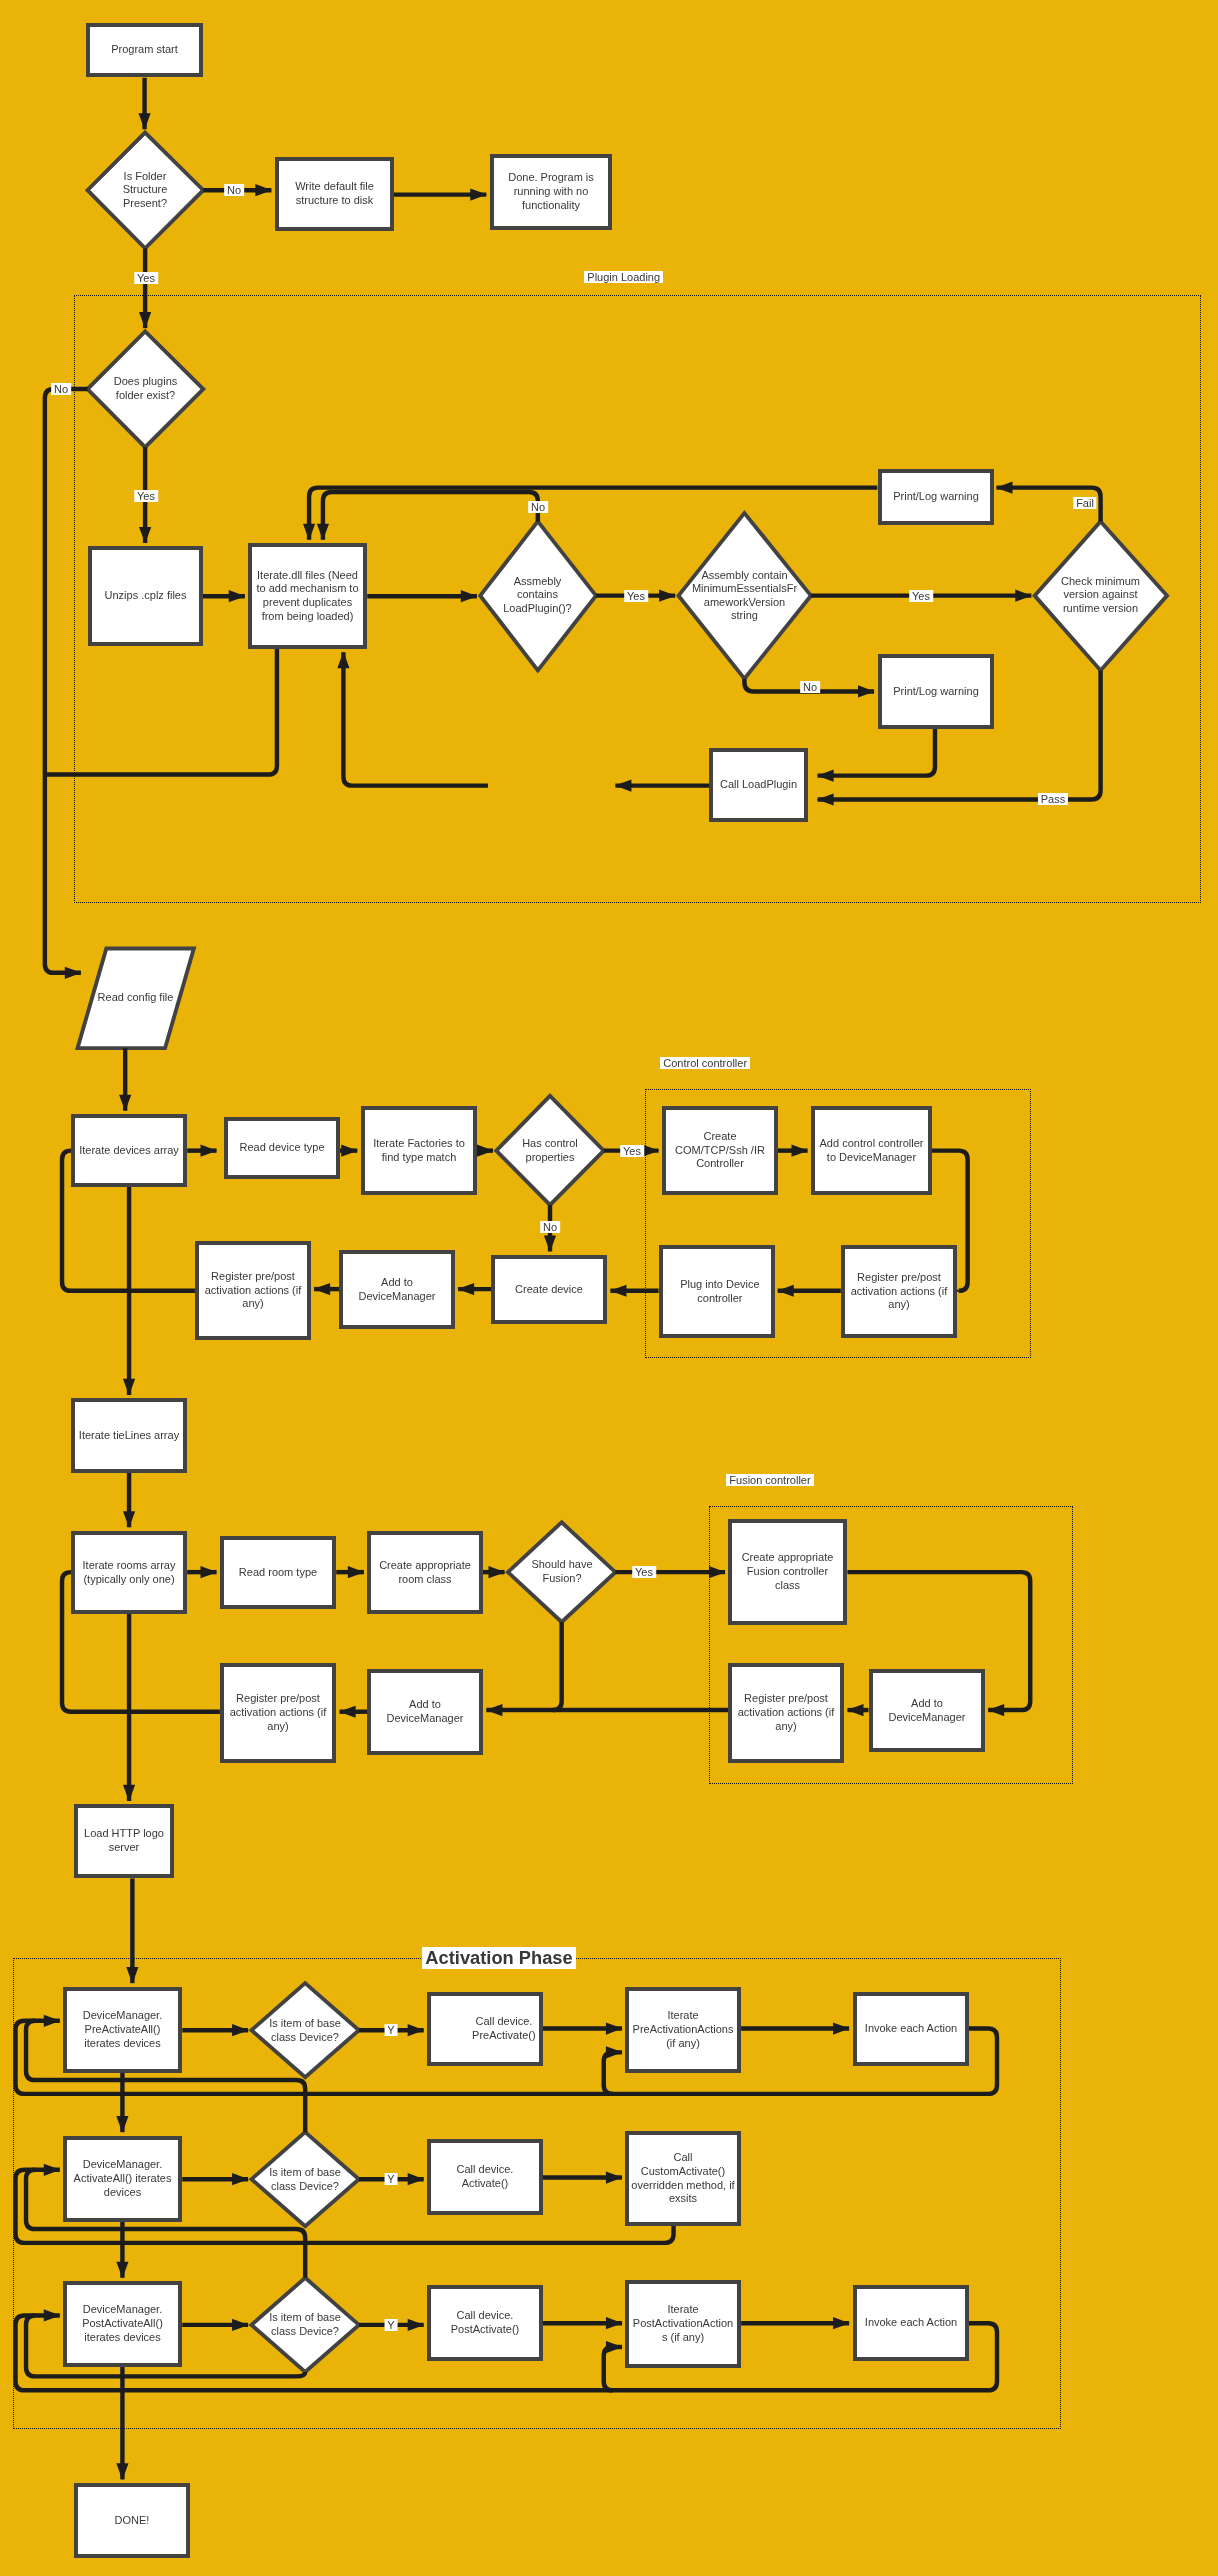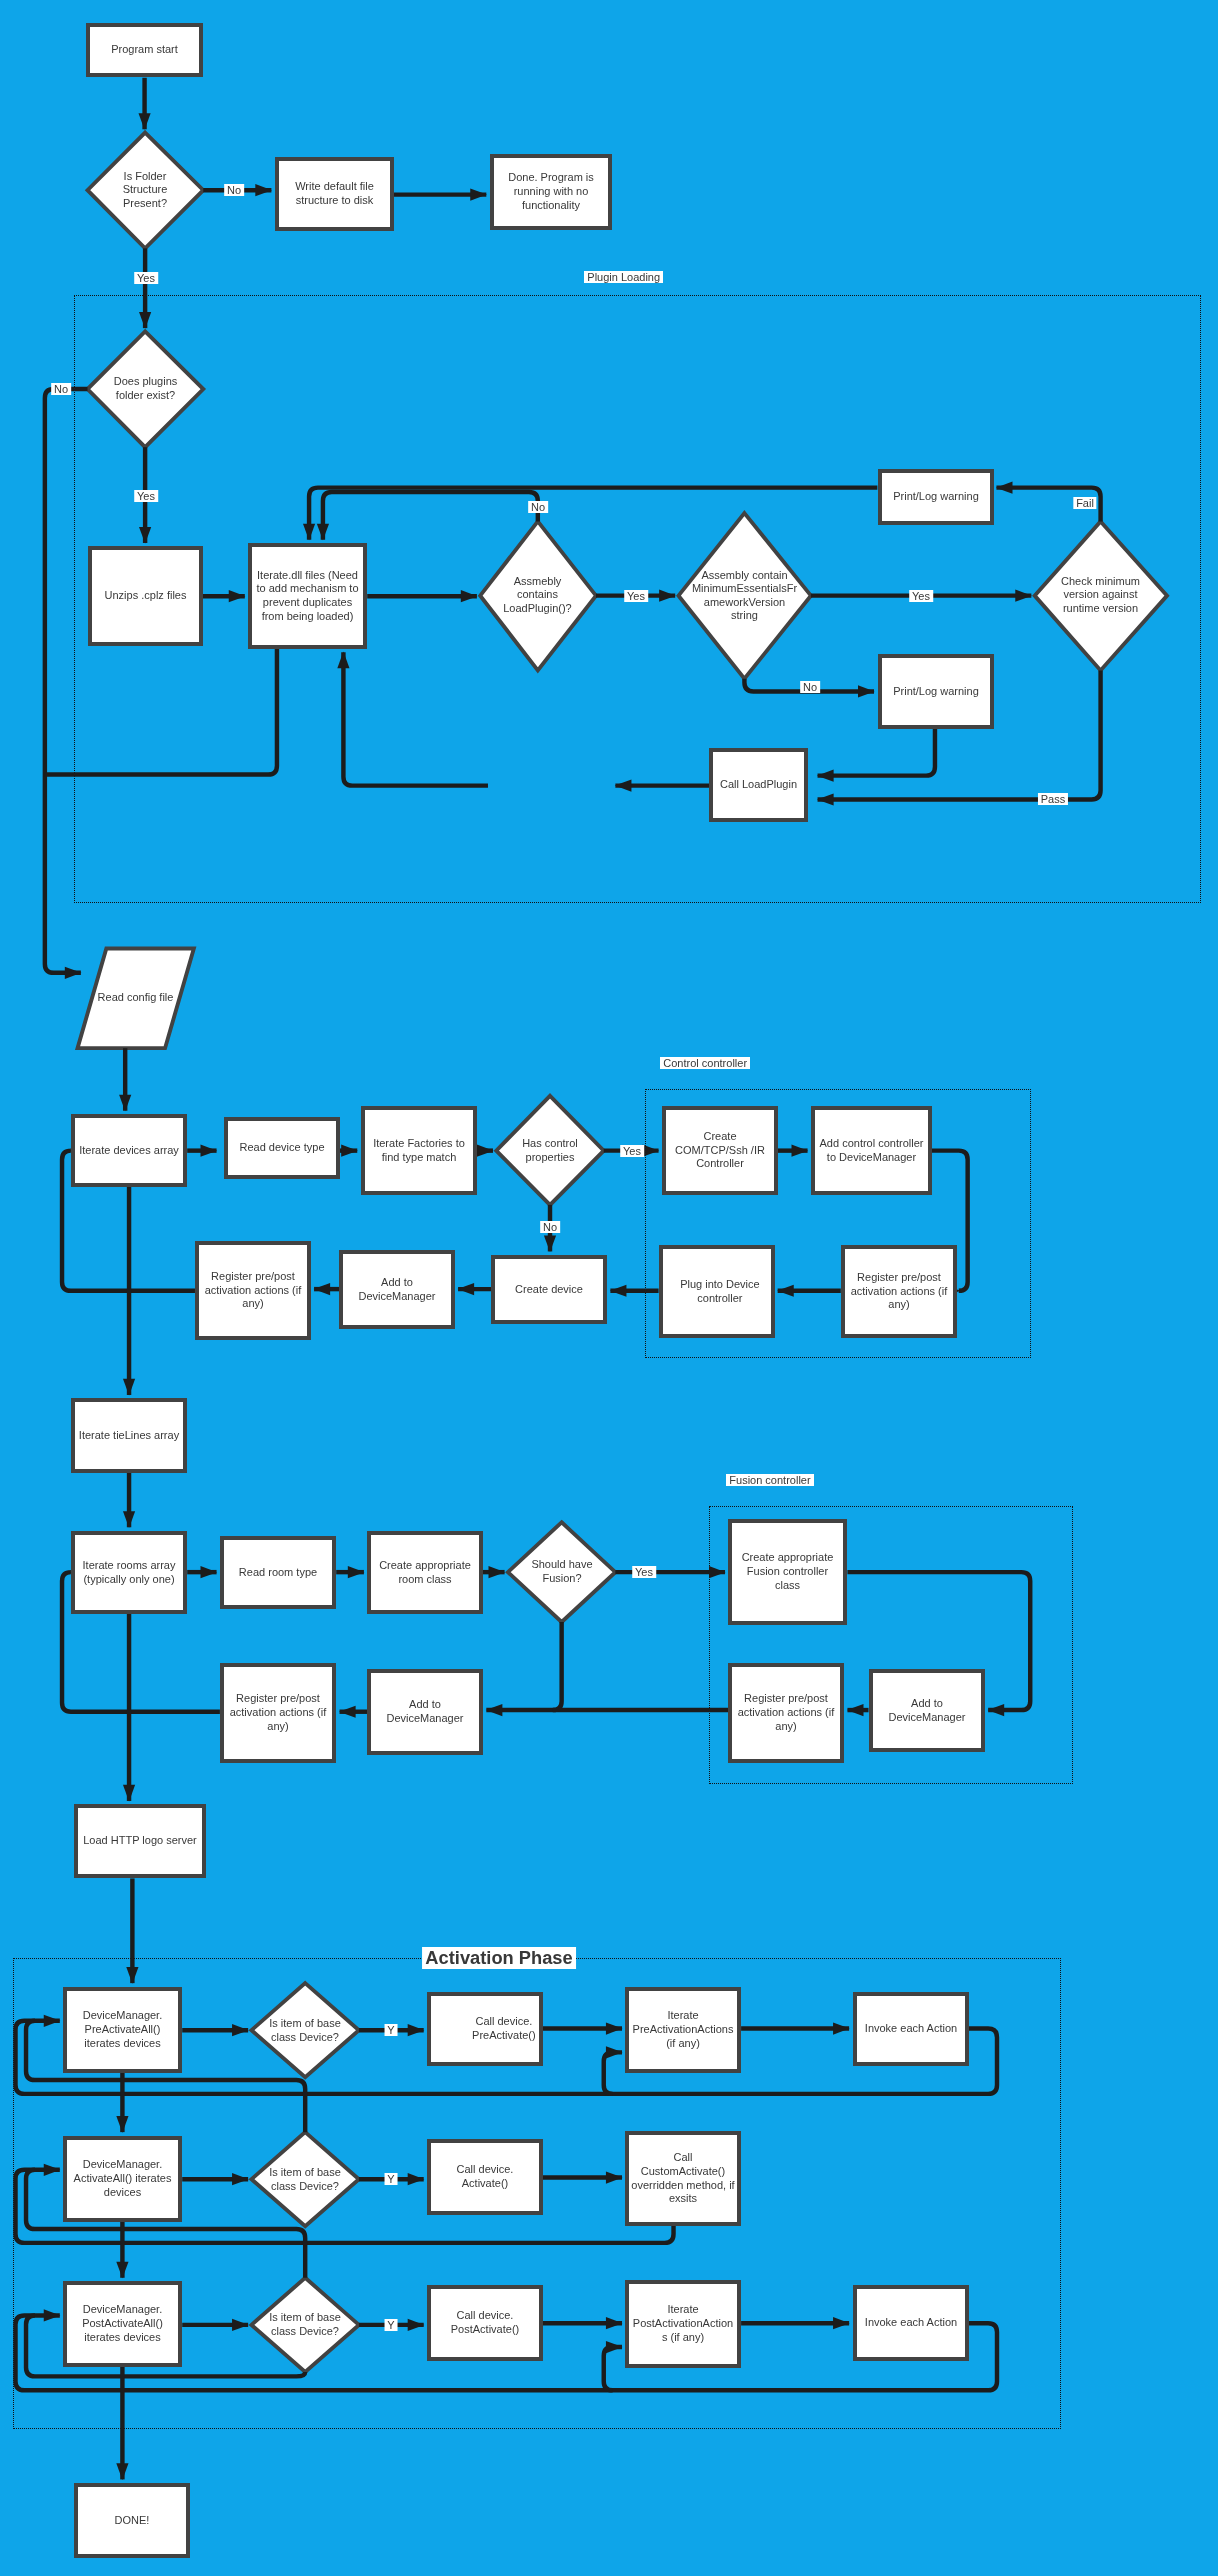--- a/index.html
+++ b/index.html
@@ -1,16 +1,16 @@
 <!DOCTYPE html>
 <html style="font-size:8.9px"><head>
 <meta charset="utf-8">
 <style>
   html,body{margin:0;padding:0;background:#ffffff;}
-  #canvas{position:relative;width:1218px;height:2576px;background:#0ea5e9;
+  #canvas{position:relative;width:1218px;height:2576px;background:#eab308;
           font-family:"Liberation Sans","DejaVu Sans",sans-serif;color:#383838;}
   svg.wires{position:absolute;left:0;top:0;z-index:1;}
   .conn{fill:none;stroke:#1c1c1c;stroke-width:8;}
   .node{position:absolute;z-index:2;background:#fff;border:4.4px solid #424242;
         box-sizing:border-box;display:flex;align-items:center;justify-content:center;
         text-align:center;font-size:11px;line-height:1.25;padding:1.1px 2.2px;
         overflow-wrap:break-word;word-break:break-word;}
   .dtext{position:absolute;z-index:3;display:flex;align-items:center;justify-content:center;
          text-align:center;font-size:11px;line-height:1.2;overflow-wrap:break-word;word-break:break-word;}
   .elabel{position:absolute;z-index:4;transform:translate(-50%,-50%);background:#fff;
@@ -145,21 +145,21 @@
   <div class="node" style="left:195px;top:1241px;width:116px;height:99px;">Register pre/post activation actions (if any)</div>
   <div class="node" style="left:71px;top:1398px;width:116px;height:75px;">Iterate tieLines array</div>
   <div class="node" style="left:71px;top:1531px;width:116px;height:83px;">Iterate rooms array (typically only one)</div>
   <div class="node" style="left:220px;top:1536px;width:116px;height:73px;">Read room type</div>
   <div class="node" style="left:367px;top:1531px;width:116px;height:83px;">Create appropriate room class</div>
   <div class="node" style="left:728px;top:1519px;width:119px;height:106px;">Create appropriate Fusion controller class</div>
   <div class="node" style="left:869px;top:1669px;width:116px;height:83px;">Add to DeviceManager</div>
   <div class="node" style="left:728px;top:1663px;width:116px;height:100px;">Register pre/post activation actions (if any)</div>
   <div class="node" style="left:367px;top:1669px;width:116px;height:86px;">Add to DeviceManager</div>
   <div class="node" style="left:220px;top:1663px;width:116px;height:100px;">Register pre/post activation actions (if any)</div>
-  <div class="node" style="left:74px;top:1804px;width:132px;height:74px;">Load HTTP logo server</div>
+  <div class="node" style="left:74px;top:1804px;width:100px;height:74px;">Load HTTP logo server</div>
   <div class="node" style="left:63px;top:1987px;width:119px;height:86px;">DeviceManager. PreActivateAll() iterates devices</div>
   <div class="node" style="left:427px;top:1992px;width:116px;height:74px;padding-left:40px;">Call device. PreActivate()</div>
   <div class="node" style="left:625px;top:1987px;width:116px;height:86px;">Iterate PreActivationActions (if any)</div>
   <div class="node" style="left:853px;top:1992px;width:116px;height:74px;">Invoke each Action</div>
   <div class="node" style="left:63px;top:2136px;width:119px;height:86px;">DeviceManager. ActivateAll() iterates devices</div>
   <div class="node" style="left:427px;top:2139px;width:116px;height:76px;">Call device. Activate()</div>
   <div class="node" style="left:625px;top:2131px;width:116px;height:95px;">Call CustomActivate() overridden method, if exsits</div>
   <div class="node" style="left:63px;top:2281px;width:119px;height:86px;">DeviceManager. PostActivateAll() iterates devices</div>
   <div class="node" style="left:427px;top:2285px;width:116px;height:76px;">Call device. PostActivate()</div>
   <div class="node" style="left:625px;top:2280px;width:116px;height:88px;">Iterate PostActivationActions (if any)</div>

